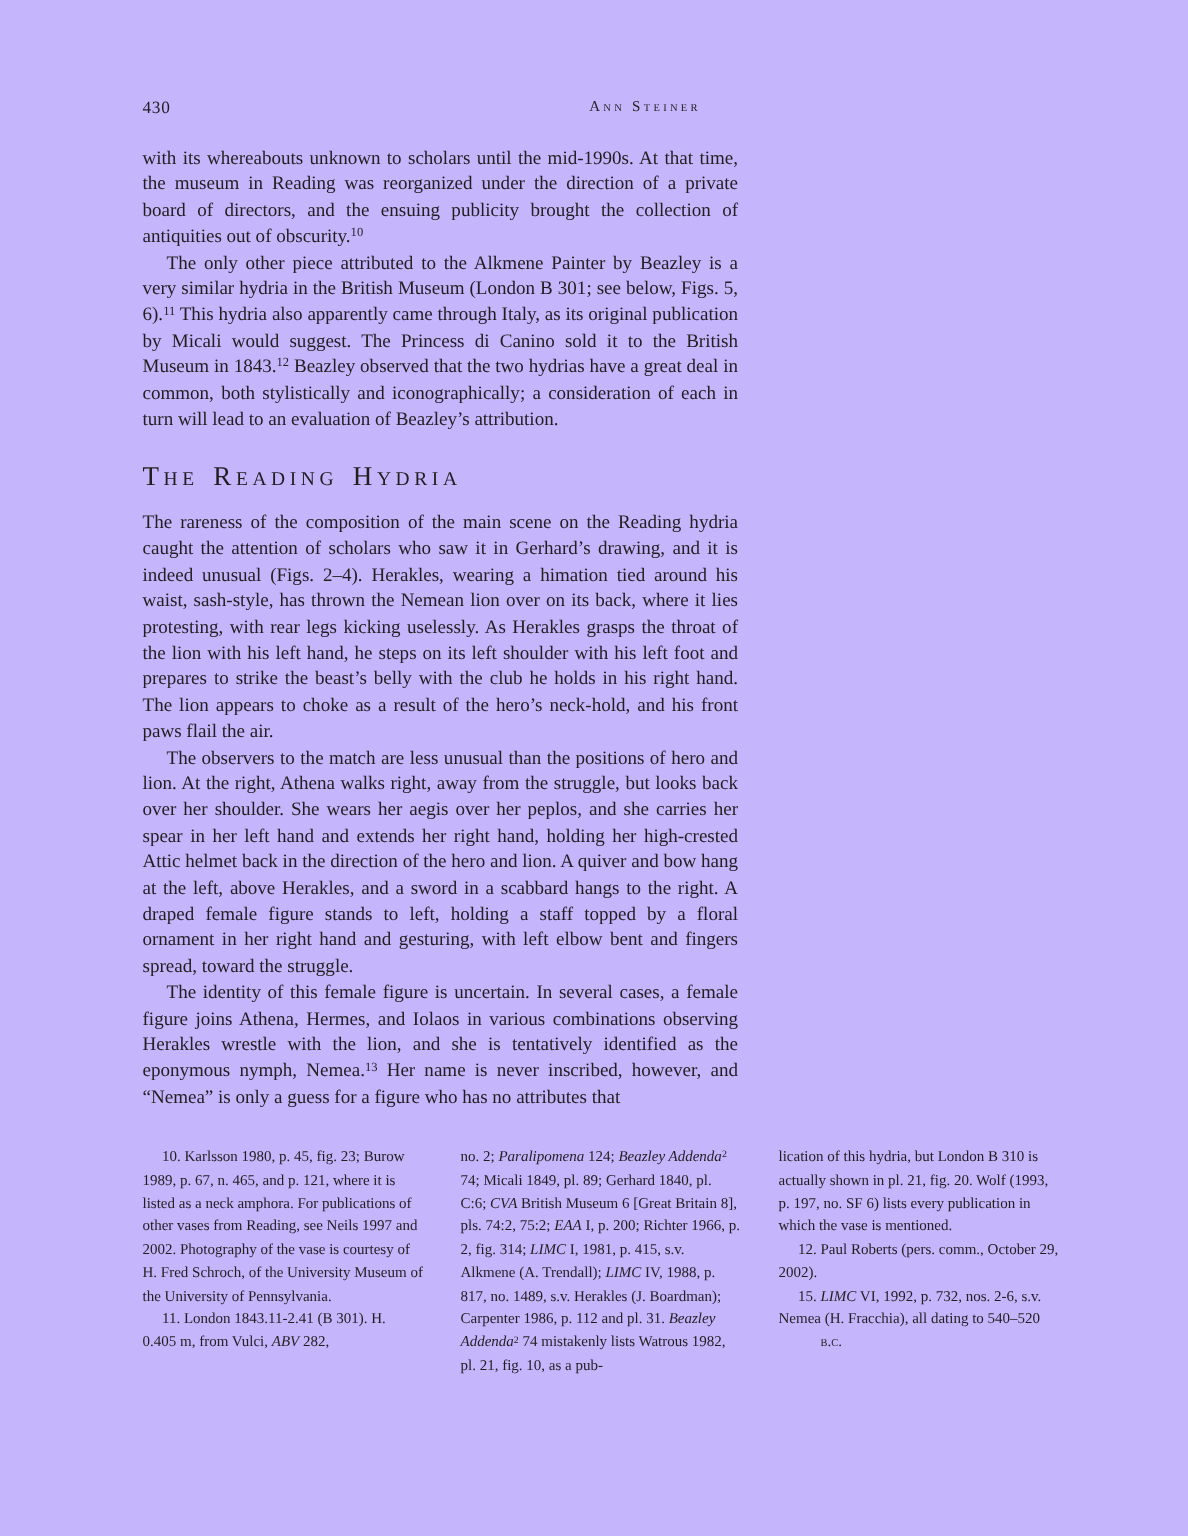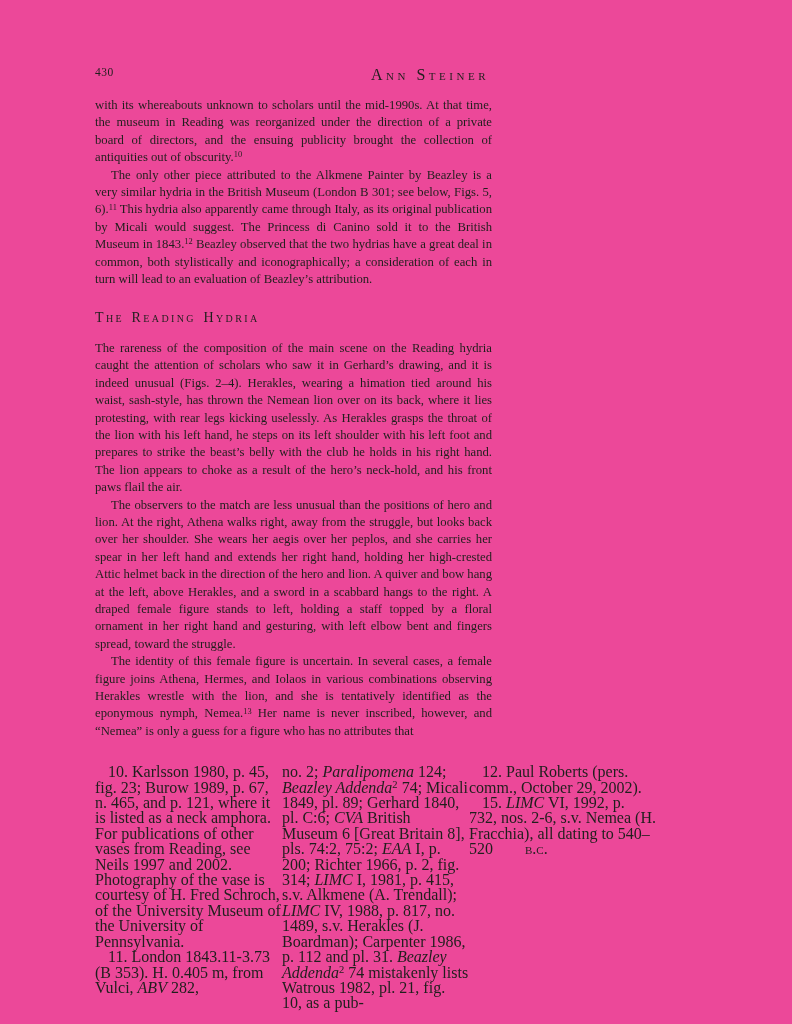--- a/index.html
+++ b/index.html
@@ -1,67 +1,68 @@
 <!DOCTYPE html>
 <html><head>
 <meta charset="utf-8">
 <style>
   * { margin:0; padding:0; box-sizing:border-box; }
   html, body { background:#e9e9e7; }
   .page {
     position:relative;
     width:792px; height:1024px;
     margin:0 auto;
-    background:#ec4899;
+    background:#c4b5fd;
     overflow:hidden;
     font-family:"Liberation Serif", serif;
     color:#201f1d;
   }
   .page-header { position:absolute; top:66px; left:95px; width:612px; height:16px; font-size:11.5px; }
   .page-number { position:absolute; left:0; top:0; letter-spacing:0.04em; }
   .running-head {
     position:absolute; left:335px; top:0;
     transform:translateX(-50%);
     font-variant:small-caps;
     letter-spacing:0.22em;
-    font-size:16px;
+    font-size:10px;
     white-space:nowrap;
   }
   .main-text {
     margin:97px 0 17px 95px;
     width:397px;
     font-size:12.7px;
     line-height:17.4px;
     text-align:justify;
   }
   .main-text p { margin:0; }
   .main-text p.indent { text-indent:16px; }
   .section-heading {
     font-weight:normal;
     font-variant:small-caps;
-    font-size:14px;
+    font-size:18px;
     letter-spacing:0.17em;
     word-spacing:0.12em;
     text-align:left;
     margin:21px 0 13px 0;
   }
   sup {
     font-size:0.66em;
     line-height:0;
     vertical-align:baseline;
     position:relative;
     top:-0.45em;
   }
   .it { font-style:italic; }
   .sc { font-variant:small-caps;padding-left:28px; }
   .footnotes {
     display:flex;
+    gap:25px;
     margin:24px 0 0 95px;
     width:612px;
-    font-size:16px;
+    font-size:10px;
     line-height:15.4px;
   }
   .fn-col { width:187px; }
   .fn-col p { margin:0; text-align:left; }
   .fn-col p.indent { text-indent:13px; }
 </style>
 </head>
 <body>
 
 <div class="page">
@@ -80,24 +81,25 @@
     <div>
         <p><span>The rareness of the composition of the main scene on the Reading hydria caught the attention of scholars who saw it in Gerhard’s drawing, and it is indeed unusual (Figs. 2–4). Herakles, wearing a himation tied around his waist, sash-style, has thrown the Nemean lion over on its back, where it lies protesting, with rear legs kicking uselessly. As Herakles grasps the throat of the lion with his left hand, he steps on its left shoulder with his left foot and prepares to strike the beast’s belly with the club he holds in his right hand. The lion appears to choke as a result of the hero’s neck-hold, and his front paws flail the air.</span></p>
         <p class="indent"><span>The observers to the match are less unusual than the positions of hero and lion. At the right, Athena walks right, away from the struggle, but looks back over her shoulder. She wears her aegis over her peplos, and she carries her spear in her left hand and extends her right hand, holding her high-crested Attic helmet back in the direction of the hero and lion. A quiver and bow hang at the left, above Herakles, and a sword in a scabbard hangs to the right. A draped female figure stands to left, holding a staff topped by a floral ornament in her right hand and gesturing, with left elbow bent and fingers spread, toward the struggle.</span></p>
         <p class="indent"><span>The identity of this female figure is uncertain. In several cases, a female figure joins Athena, Hermes, and Iolaos in various combinations observing Herakles wrestle with the lion, and she is tentatively identified as the eponymous nymph, Nemea.</span><sup>13</sup><span> Her name is never inscribed, however, and “Nemea” is only a guess for a figure who has no attributes that</span></p>
       </div>
   </div>
 
   <div class="footnotes">
     <div class="fn-col">
         <p class="indent"><span>10. Karlsson 1980, p. 45, fig. 23; Burow 1989, p. 67, n. 465, and p. 121, where it is listed as a neck amphora. For publications of other vases from Reading, see Neils 1997 and 2002. Photography of the vase is courtesy of H. Fred Schroch, of the University Museum of the University of Pennsylvania.</span></p>
-        <p class="indent"><span>11. London 1843.11-3.73 (B 353). H. 0.405 m, from Vulci, </span><span class="it">ABV</span><span> 282,</span></p>
+        <p class="indent"><span>11. London 1843.11-2.41 (B 301). H. 0.405 m, from Vulci, </span><span class="it">ABV</span><span> 282,</span></p>
       </div>
     <div class="fn-col">
         <p><span>no. 2; </span><span class="it">Paralipomena</span><span> 124; </span><span class="it">Beazley Addenda</span><sup>2</sup><span> 74; Micali 1849, pl. 89; Gerhard 1840, pl. C:6; </span><span class="it">CVA</span><span> British Museum 6 [Great Britain 8], pls. 74:2, 75:2; </span><span class="it">EAA</span><span> I, p. 200; Richter 1966, p. 2, fig. 314; </span><span class="it">LIMC</span><span> I, 1981, p. 415, s.v. Alkmene (A. Trendall); </span><span class="it">LIMC</span><span> IV, 1988, p. 817, no. 1489, s.v. Herakles (J. Boardman); Carpenter 1986, p. 112 and pl. 31. </span><span class="it">Beazley Addenda</span><sup>2</sup><span> 74 mistakenly lists Watrous 1982, pl. 21, fig. 10, as a pub-</span></p>
       </div>
     <div class="fn-col">
+        <p><span>lication of this hydria, but London B 310 is actually shown in pl. 21, fig. 20. Wolf (1993, p. 197, no. SF 6) lists every publication in which the vase is mentioned.</span></p>
         <p class="indent"><span>12. Paul Roberts (pers. comm., October 29, 2002).</span></p>
         <p class="indent"><span>15. </span><span class="it">LIMC</span><span> VI, 1992, p. 732, nos. 2-6, s.v. Nemea (H. Fracchia), all dating to 540–520 </span><span class="sc">b.c.</span></p>
       </div>
   </div>
 
 </div>
 
 </body></html>

